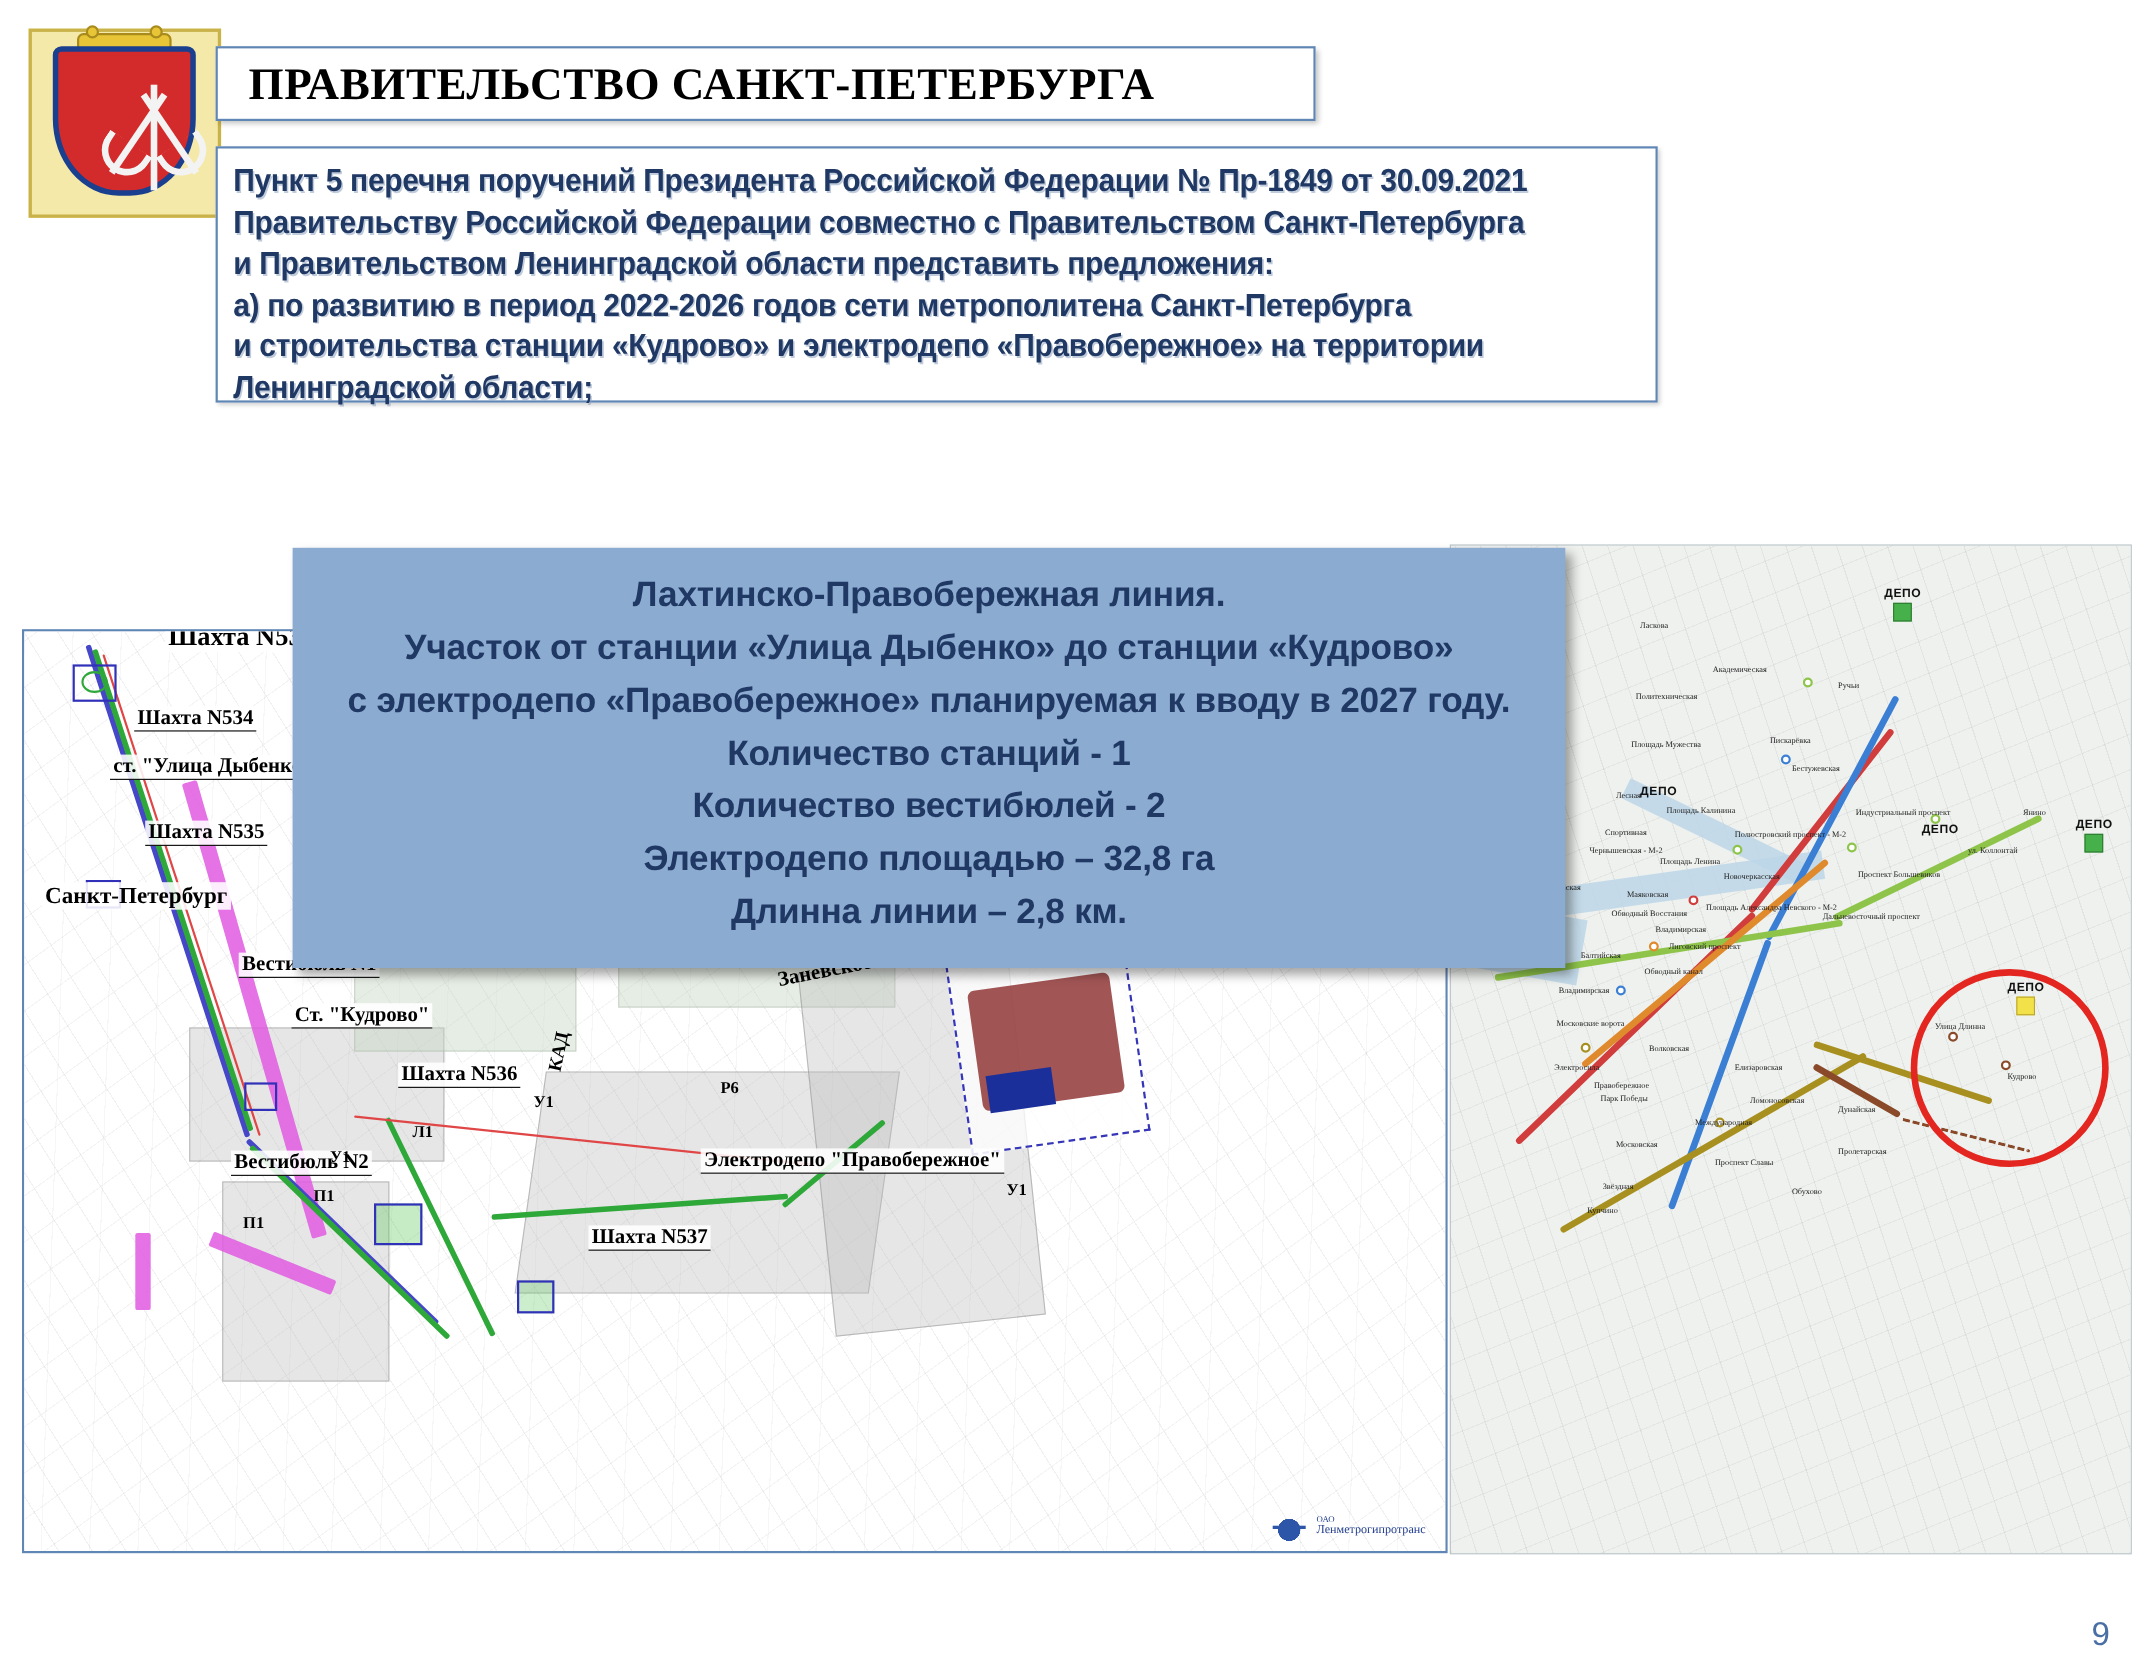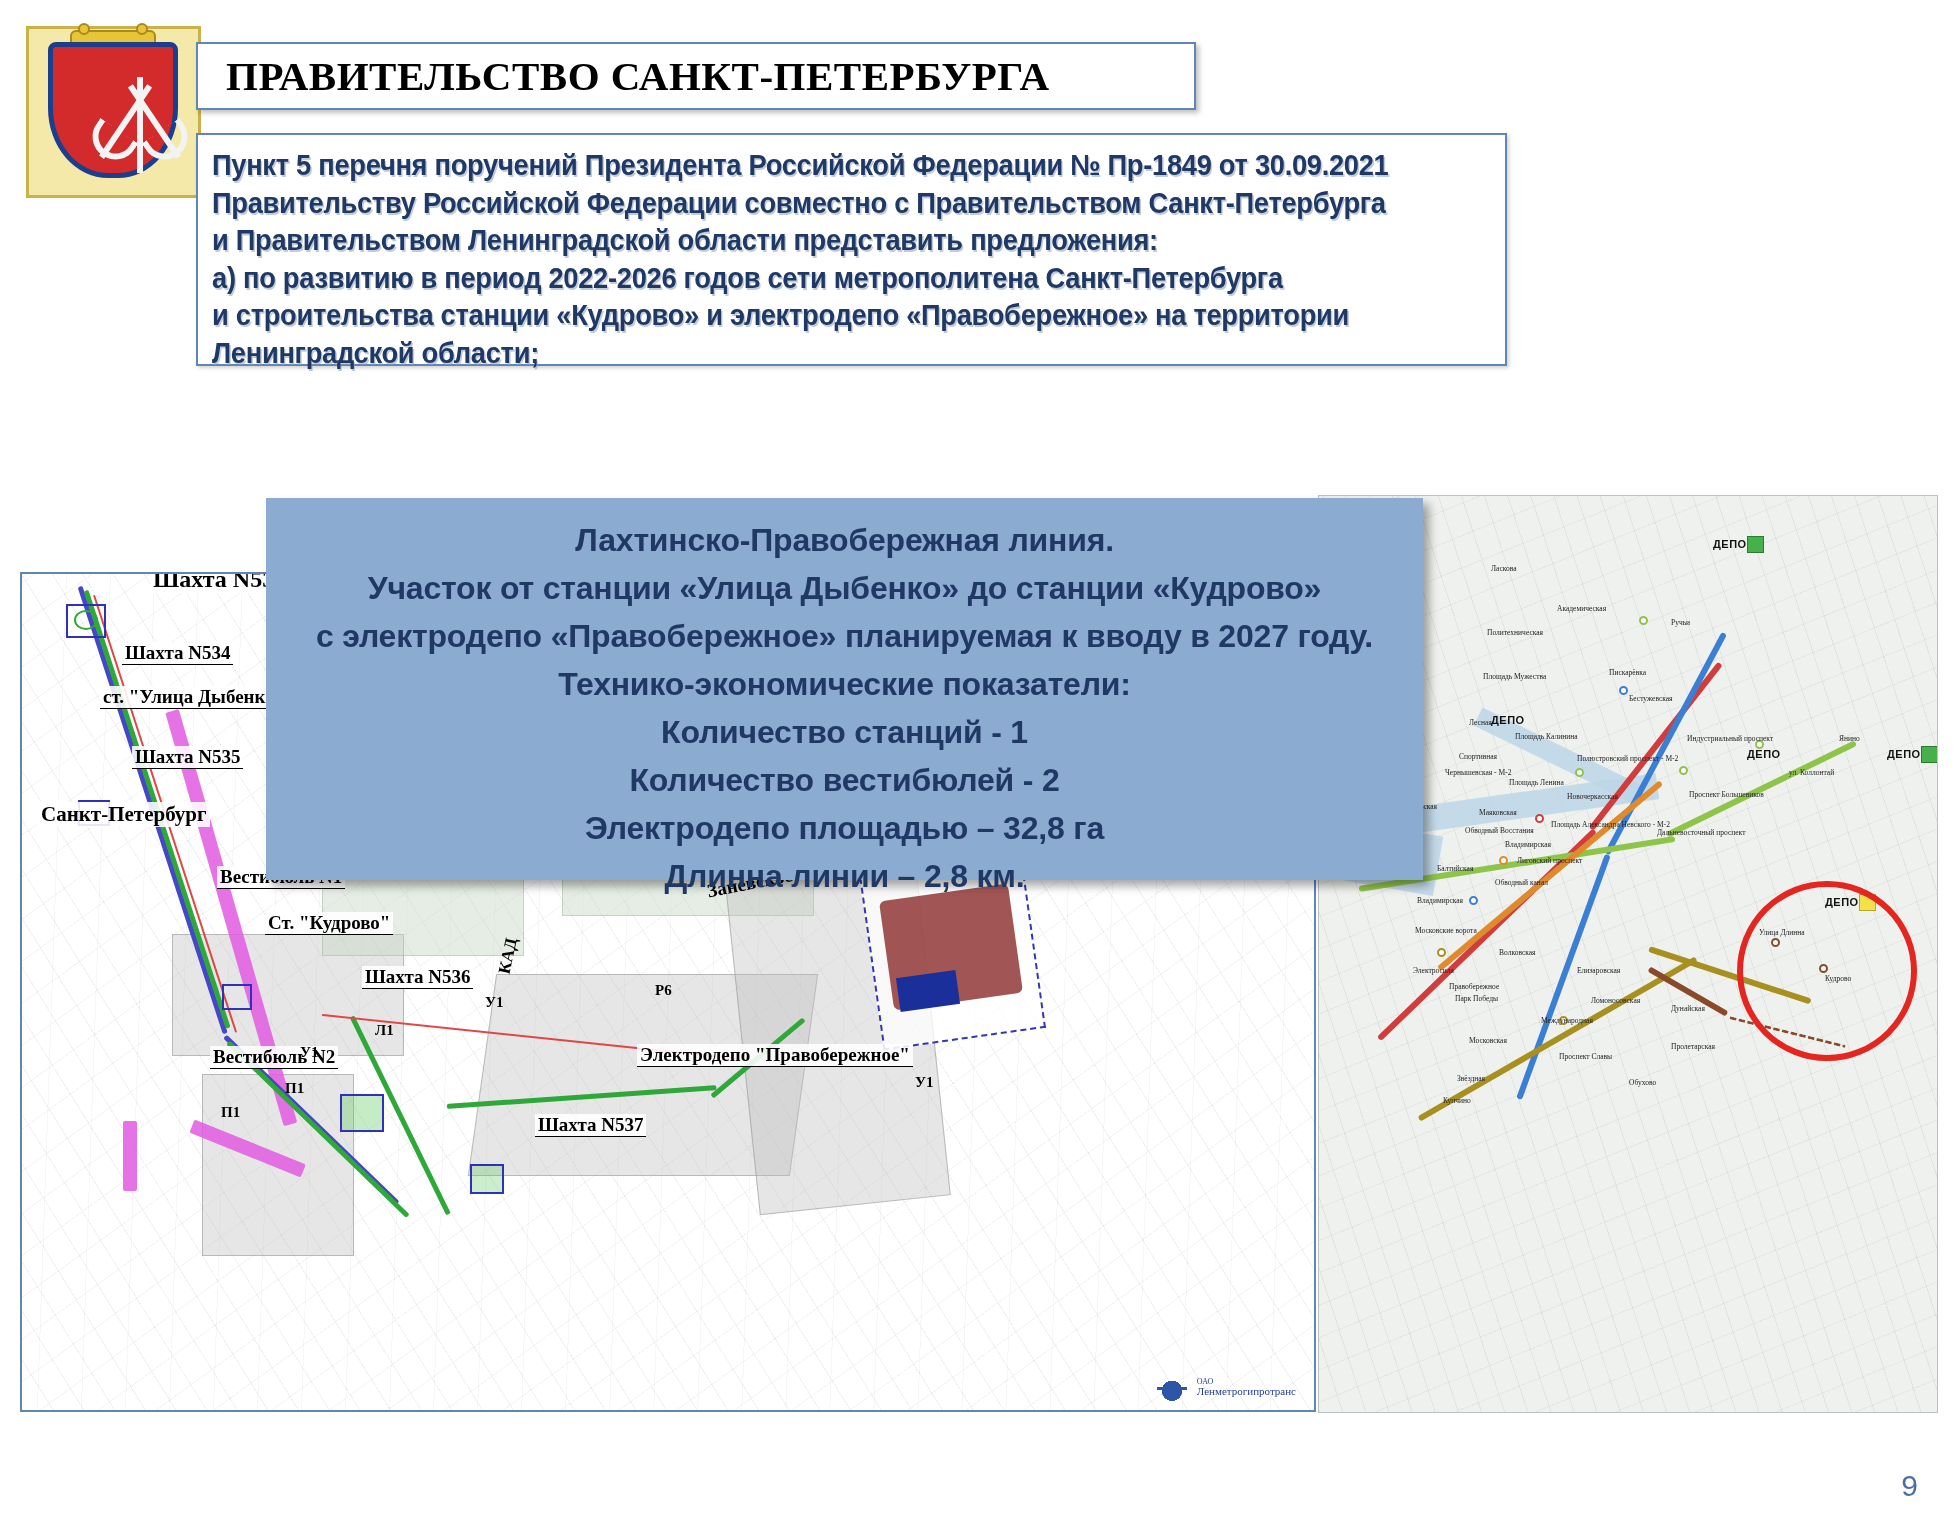--- a/index.html
+++ b/index.html
@@ -296,21 +296,21 @@
   .mlabel {
     position: absolute;
     font-family: "Liberation Serif", serif;
     font-size: 7.5px;
     color: #222;
     white-space: nowrap;
   }
   .depot-box {
     position: absolute;
     display: flex;
-    flex-direction: row;
+    flex-direction: column;
     align-items: center;
   }
   .depot-box .depot-text {
     font-family: "Liberation Sans", sans-serif;
     font-size: 11px;
     font-weight: bold;
     color: #111;
     letter-spacing: 0.5px;
   }
   .depot-box .depot-sq {
@@ -585,20 +585,19 @@
     <span class="depot-sq" style="background:#f3e14a;border-color:#b8a62e;"></span>
   </div>
 
   <div id="highlight-circle"></div>
 </div>
 
 <div id="summary-panel">
   <div class="sline">Лахтинско-Правобережная линия.</div>
   <div class="sline">Участок от станции «Улица Дыбенко» до станции «Кудрово»</div>
   <div class="sline">с электродепо «Правобережное» планируемая к вводу в 2027 году.</div>
-  <div class="sline">Технико-экономические показатели:</div>
   <div class="sline">Количество станций - 1</div>
   <div class="sline">Количество вестибюлей - 2</div>
   <div class="sline">Электродепо площадью – 32,8 га</div>
   <div class="sline">Длинна линии – 2,8 км.</div>
 </div>
 
 <div id="slide-number">9</div>
 
 </body></html>

